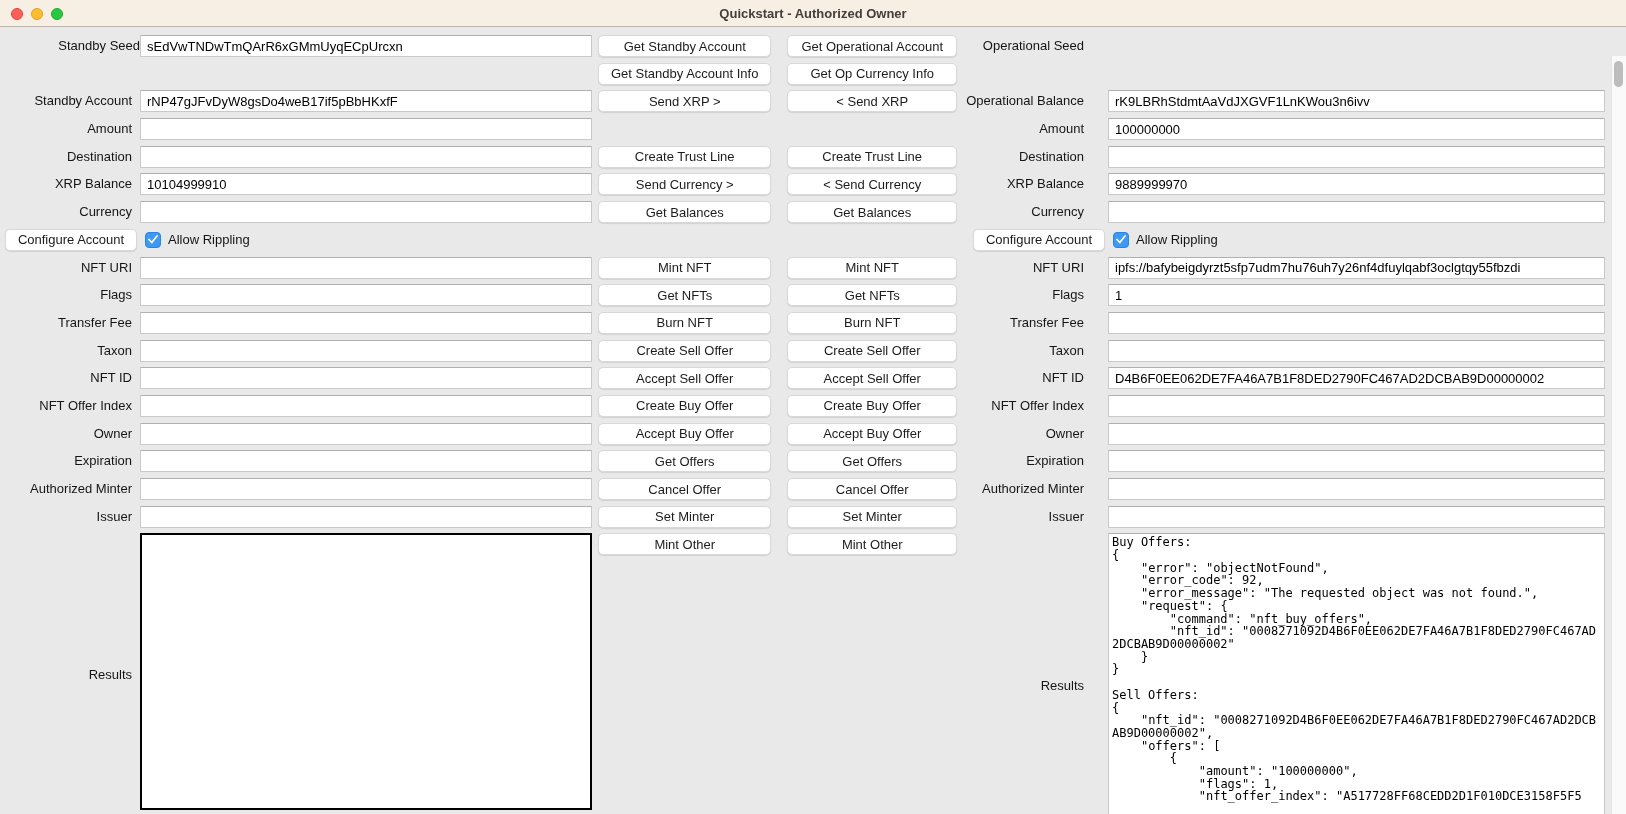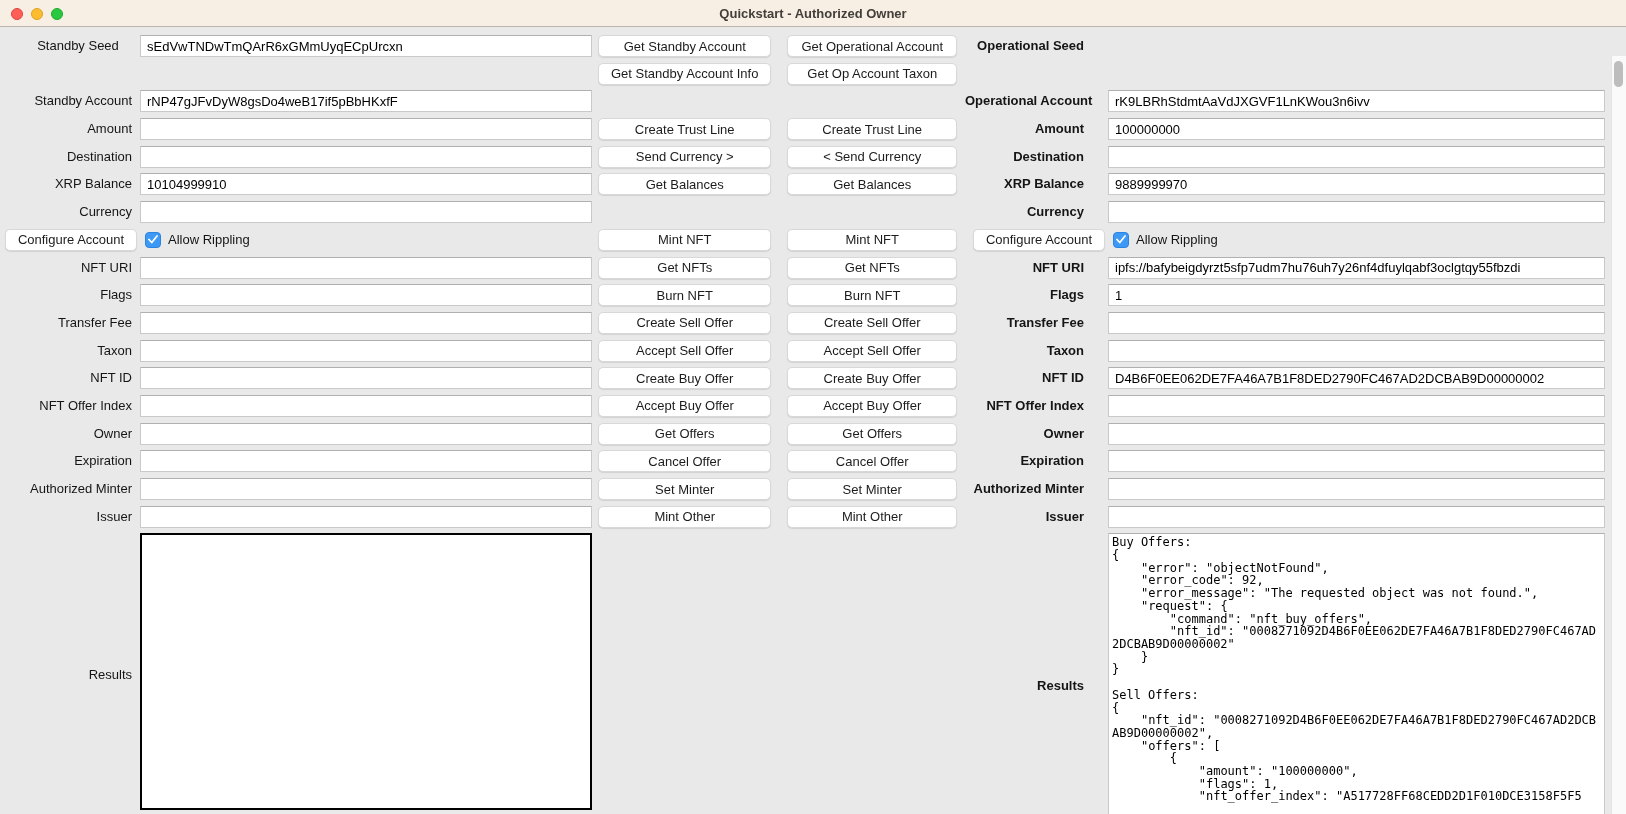--- a/index.html
+++ b/index.html
@@ -28,24 +28,24 @@
   .content { position:absolute; top:28px; left:0; right:0; bottom:0; background:#e9e9e9; overflow:hidden; }
 
   .panel { position:absolute; top:7px; display:flex; flex-direction:column; gap:5.7px; }
   .row { display:flex; height:22px; align-items:center; }
   .row.results-row { height:auto; align-items:center; }
   .spacer-row { height:22px; }
 
   .lbl { font-size:13px; line-height:22px; color:#151515; white-space:nowrap; }
   .left-panel  { left:0;   width:592px; }
   .left-panel  .lbl { width:140px; text-align:right; padding-right:8px; }
-  .left-panel  .lbl.lbl-left { text-align:center; padding-left:16px; padding-right:0; }
+  .left-panel  .lbl.lbl-left { text-align:right; padding-left:16px; padding-right:0; }
   .mid-panel   { left:598px; width:359px; }
   .right-panel { left:965px; width:640px; }
-  .right-panel .lbl { width:143px; text-align:right; padding-right:24px;font-weight:bold; }
+  .right-panel .lbl { width:143px; text-align:right; padding-right:24px; }
 
   .fld { flex:1; height:22px;border-radius:11px; }
   .entry {
     width:100%; height:22px;
     appearance:none; -webkit-appearance:none;
     background:#ffffff;
     border:1px solid #c9c9c9; border-top-color:#b0b0b0;
     border-radius:1px;
     font-family:"Liberation Sans", sans-serif;
     font-size:13px; color:#000;
@@ -210,21 +210,25 @@
     </div>
   </div>
 
   <div class="panel mid-panel">
     <div class="btn-row">
       <button class="btn c1">Get Standby Account</button>
       <button class="btn c2">Get Operational Account</button>
     </div>
     <div class="btn-row">
       <button class="btn c1">Get Standby Account Info</button>
-      <button class="btn c2">Get Op Account Taxon</button>
+      <button class="btn c2">Get Op Currency Info</button>
+    </div>
+    <div class="btn-row">
+      <button class="btn c1">Send XRP &gt;</button>
+      <button class="btn c2">&lt; Send XRP</button>
     </div>
     <div class="spacer-row"></div>
     <div class="btn-row">
       <button class="btn c1">Create Trust Line</button>
       <button class="btn c2">Create Trust Line</button>
     </div>
     <div class="btn-row">
       <button class="btn c1">Send Currency &gt;</button>
       <button class="btn c2">&lt; Send Currency</button>
     </div>
@@ -278,21 +282,21 @@
       <button class="btn c2">Mint Other</button>
     </div>
   </div>
 
   <div class="panel right-panel">
     <div class="row">
       <div class="lbl">Operational Seed</div>
     </div>
     <div class="spacer-row"></div>
     <div class="row">
-      <div class="lbl">Operational Account</div>
+      <div class="lbl">Operational Balance</div>
       <div class="fld"><input class="entry" value="rK9LBRhStdmtAaVdJXGVF1LnKWou3n6ivv" style=""></div>
     </div>
     <div class="row">
       <div class="lbl">Amount</div>
       <div class="fld"><input class="entry" value="100000000" style=""></div>
     </div>
     <div class="row">
       <div class="lbl">Destination</div>
       <div class="fld"><input class="entry" value="" style=""></div>
     </div>

